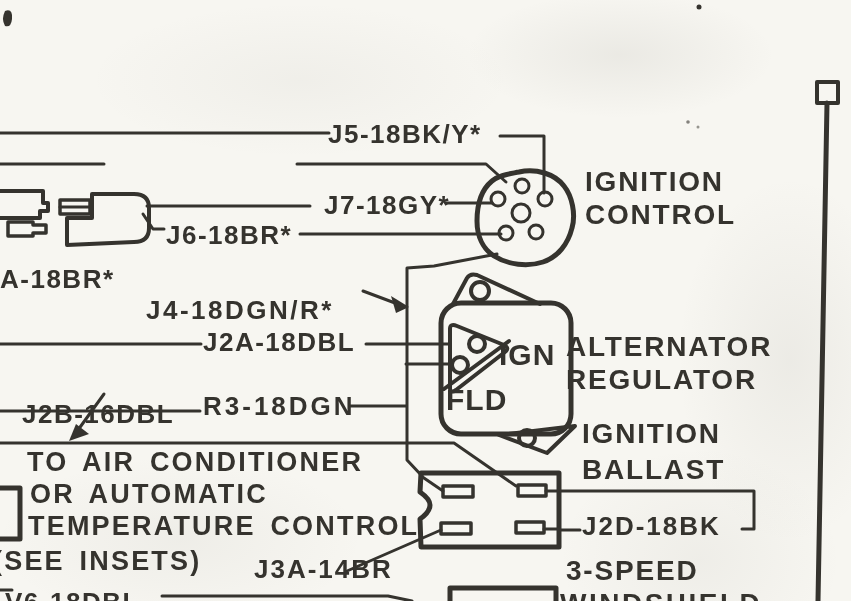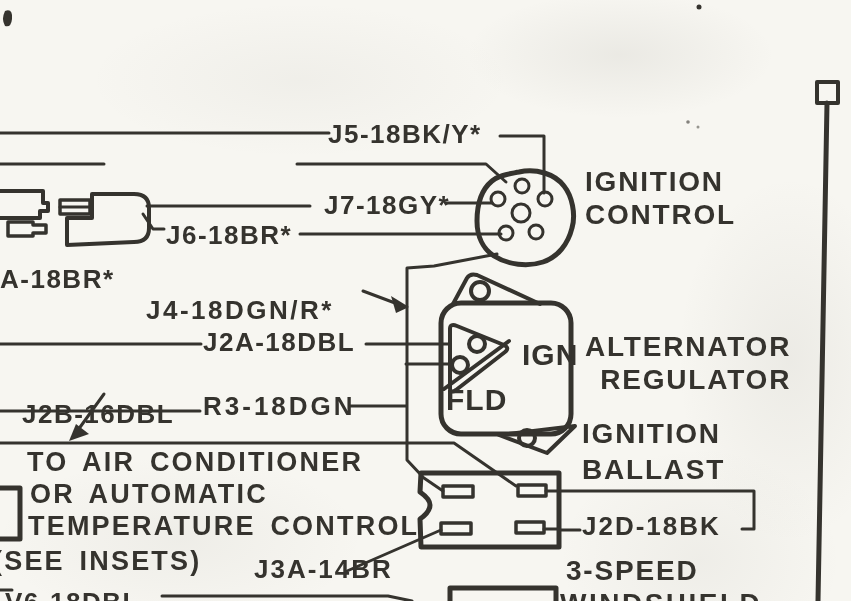--- a/index.html
+++ b/index.html
@@ -169,34 +169,34 @@
   <div class="lbl wl" style="left:203px;top:391px;letter-spacing:3px;">R3-18DGN</div>
   <div class="lbl wl" style="left:206px;top:554px;letter-spacing:2px;margin-left:48px;">J3A-14BR</div>
   <div class="lbl wl" style="left:582px;top:511px;letter-spacing:2px;">J2D-18BK</div>
   <div class="lbl wl" style="left:5px;top:587px;">V6-18DBL</div>
 
   <div class="lbl cl" style="left:585px;top:165px;">
     <div>IGNITION</div>
     <div>CONTROL</div>
   </div>
 
-  <div class="lbl cl" style="left:585px;top:330px;text-align:right;">
+  <div class="lbl cl" style="left:566px;top:330px;">
     <div>ALTERNATOR</div>
     <div>REGULATOR</div>
   </div>
 
   <div class="lbl cl" style="left:582px;top:416px;line-height:36px;">
     <div>IGNITION</div>
     <div>BALLAST</div>
   </div>
 
   <div class="lbl cl" style="left:566px;top:554px;">3-SPEED</div>
   <div class="lbl cl" style="left:560px;top:587px;letter-spacing:2.5px;">WINDSHIELD</div>
 
-  <div class="lbl term" style="left:499px;top:338px;margin-left:23px;">IGN</div>
+  <div class="lbl term" style="left:499px;top:338px;">IGN</div>
   <div class="lbl term" style="left:446px;top:383px;">FLD</div>
 
   <div class="lbl note" style="left:27px;top:447px;">TO AIR CONDITIONER</div>
   <div class="lbl note" style="left:28px;top:511px;">TEMPERATURE CONTROL</div>
   <div class="lbl note" style="left:30px;top:479px;">OR AUTOMATIC</div>
   <div class="lbl note" style="left:-7px;top:546px;">(SEE INSETS)</div>
 
 </div>
 
 </body></html>

